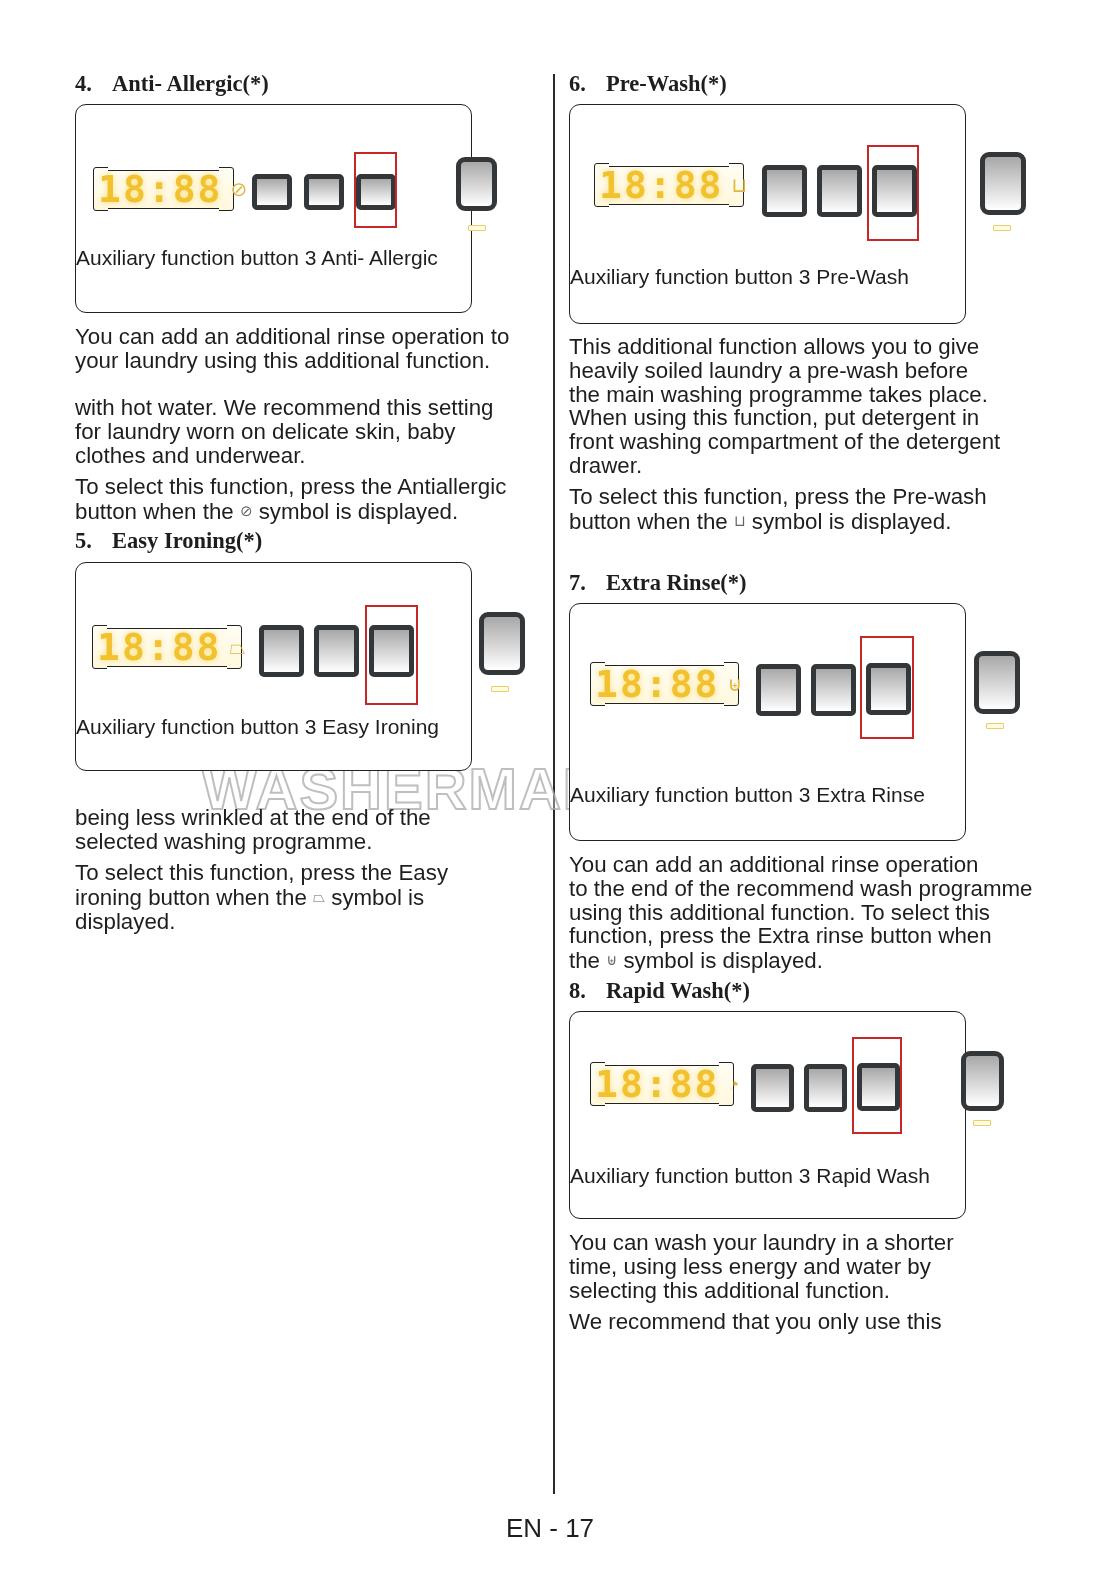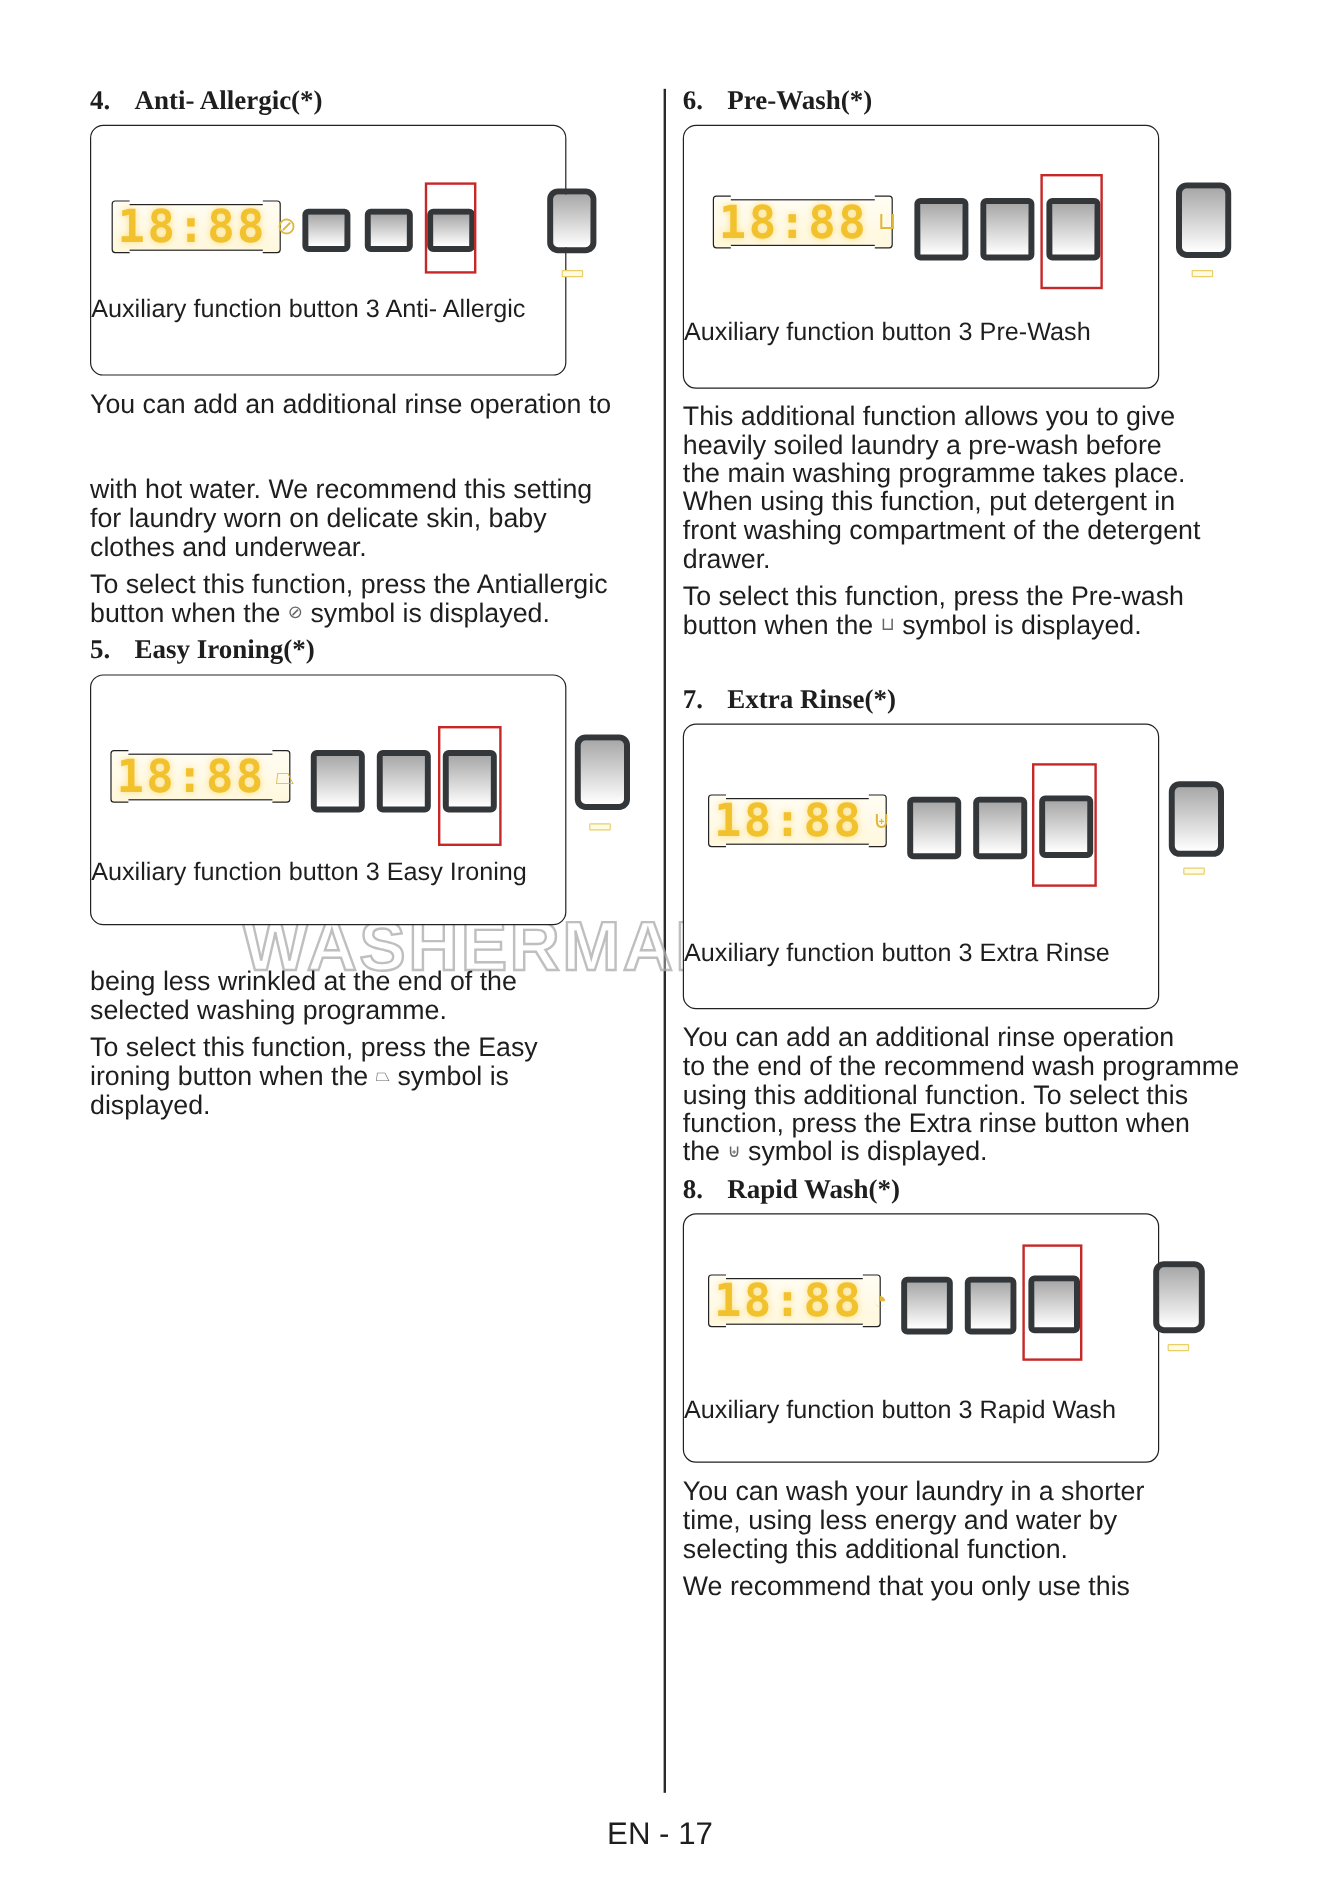--- a/index.html
+++ b/index.html
@@ -50,21 +50,21 @@
     <div class="btn" style="left:176px;top:69px;width:40px;height:36px"></div>
     <div class="btn" style="left:228px;top:69px;width:40px;height:36px"></div>
     <div class="btn" style="left:280px;top:69px;width:40px;height:36px"></div>
     <div class="hl" style="left:278px;top:47px;width:43px;height:76px"></div>
     <div class="btn tall" style="left:380px;top:52px;width:41px;height:54px"></div>
     <div class="led" style="left:392px;top:120px"></div>
     <div class="caption" style="top:141px">Auxiliary function button 3 Anti- Allergic</div>
   </div>
   <p class="body-text" style="top:325px">
     <span>You can add an additional rinse operation to</span><br>
-    <br>
+    <span>your laundry using this additional function.</span><br>
     <br>
     <span>with hot water. We recommend this setting</span><br>
     <span>for laundry worn on delicate skin, baby</span><br>
     <span>clothes and underwear.</span>
   </p>
   <p class="body-text" style="top:475px">
     <span>To select this function, press the Antiallergic</span><br>
     <span>button when the</span>
     <span class="sym">⊘</span>
     <span>symbol is displayed.</span>

